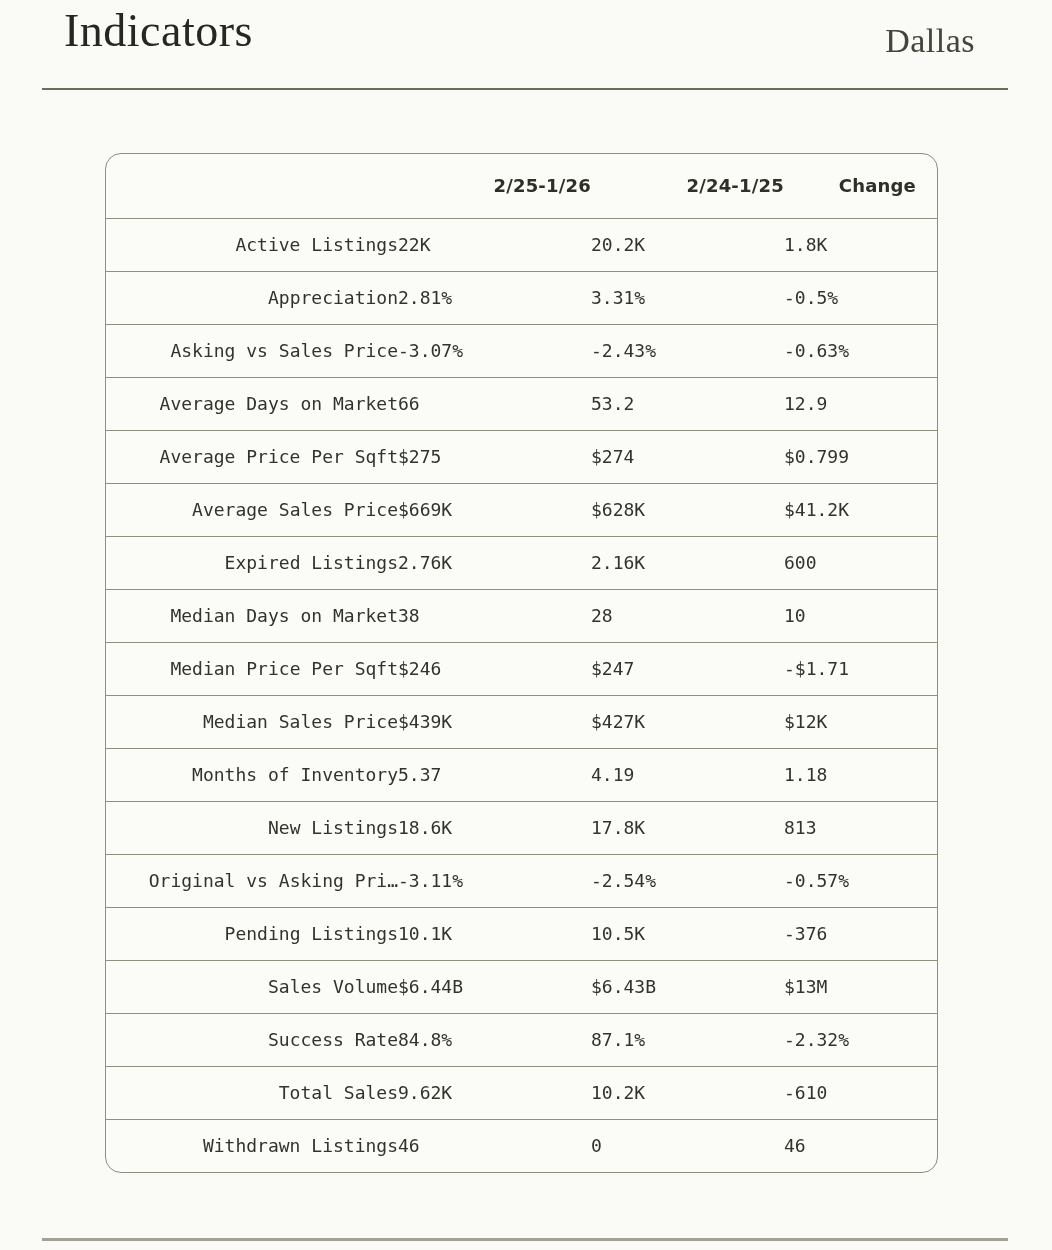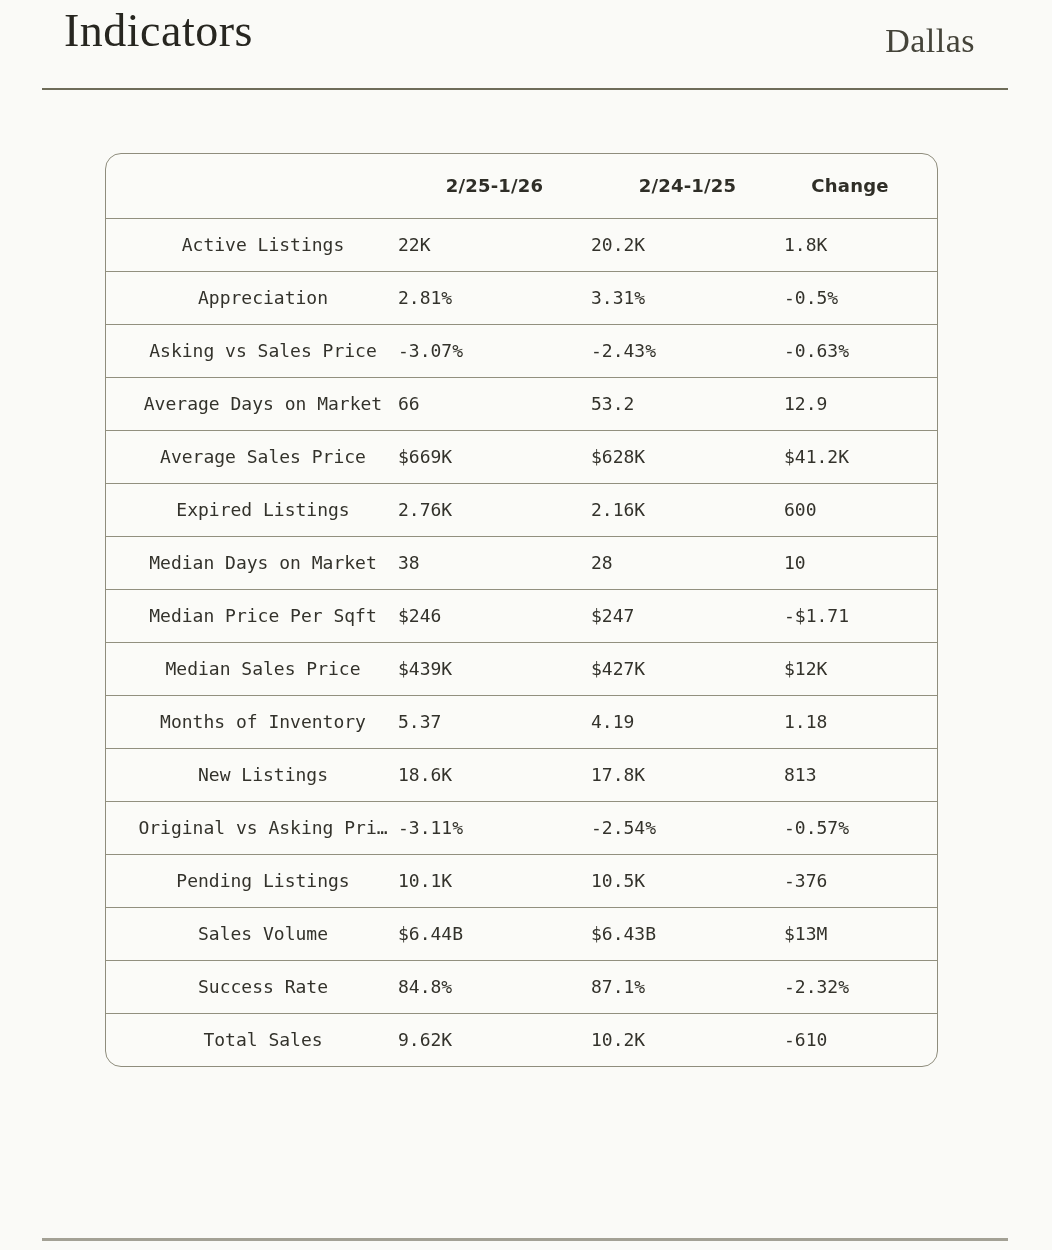--- a/index.html
+++ b/index.html
@@ -68,34 +68,35 @@
   col.col-previous { width: 193px; }
   col.col-change   { width: 155px; }
   table.indicators th {
     height: 64px;
     vertical-align: middle;
     font-family: "DejaVu Sans", "Liberation Sans", sans-serif;
     font-weight: 700;
     font-size: 18px;
     letter-spacing: 0.2px;
     color: #2f2e27;
+    text-align: right;
     padding: 0;
   }
   table.indicators th.c-change { padding-right: 23px; }
   table.indicators td {
     height: 53px;
     vertical-align: middle;
     font-family: "DejaVu Sans Mono", "Liberation Mono", monospace;
     font-size: 18px;
     color: #33322b;
     padding: 0;
     border-top: 1px solid #92907f;
   }
   table.indicators td.c-label {
-    text-align: center;
+    text-align: right;
     padding-left: 22px;
     white-space: nowrap;
     overflow: hidden;
   }
   table.indicators td.c-val { }
   table.indicators td.c-change { padding-right: 23px; }
   .bottom-rule {
     position: absolute;
     left: 42px;
     top: 1238px;
@@ -150,20 +151,26 @@
             <td class="c-val">-2.43%</td>
             <td class="c-val c-change">-0.63%</td>
           </tr>
           <tr>
             <td class="c-label">Average Days on Market</td>
             <td class="c-val">66</td>
             <td class="c-val">53.2</td>
             <td class="c-val c-change">12.9</td>
           </tr>
           <tr>
+            <td class="c-label">Average Price Per Sqft</td>
+            <td class="c-val">$275</td>
+            <td class="c-val">$274</td>
+            <td class="c-val c-change">$0.799</td>
+          </tr>
+          <tr>
             <td class="c-label">Average Sales Price</td>
             <td class="c-val">$669K</td>
             <td class="c-val">$628K</td>
             <td class="c-val c-change">$41.2K</td>
           </tr>
           <tr>
             <td class="c-label">Expired Listings</td>
             <td class="c-val">2.76K</td>
             <td class="c-val">2.16K</td>
             <td class="c-val c-change">600</td>
@@ -221,19 +228,25 @@
             <td class="c-val">84.8%</td>
             <td class="c-val">87.1%</td>
             <td class="c-val c-change">-2.32%</td>
           </tr>
           <tr>
             <td class="c-label">Total Sales</td>
             <td class="c-val">9.62K</td>
             <td class="c-val">10.2K</td>
             <td class="c-val c-change">-610</td>
           </tr>
+          <tr>
+            <td class="c-label">Withdrawn Listings</td>
+            <td class="c-val">46</td>
+            <td class="c-val">0</td>
+            <td class="c-val c-change">46</td>
+          </tr>
         </tbody>
     </table>
   </div>
 
   <div class="bottom-rule"></div>
 
 </div>
 
 </body></html>

